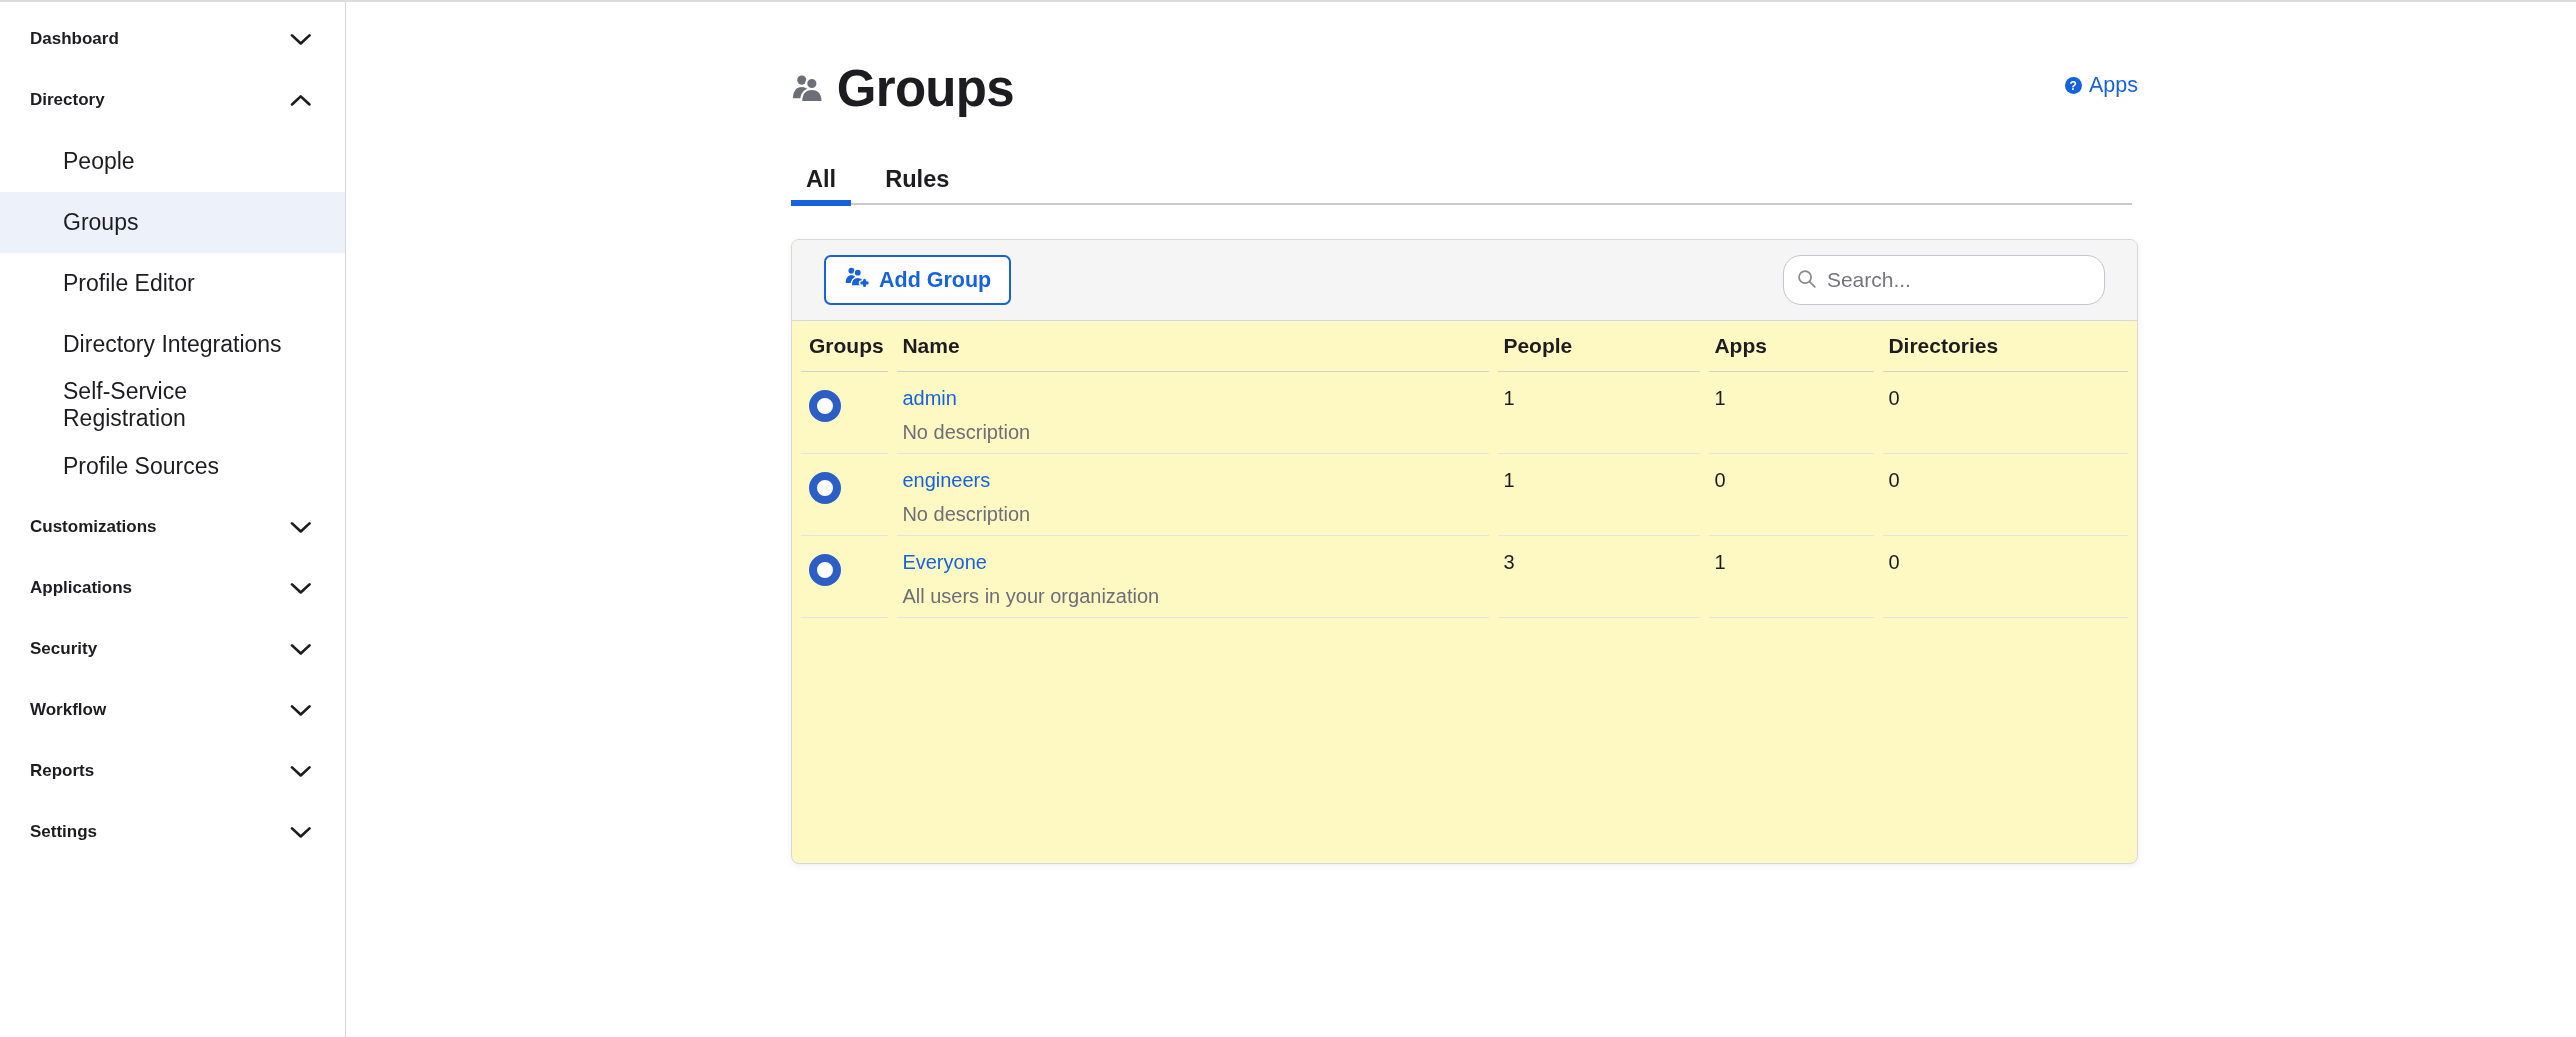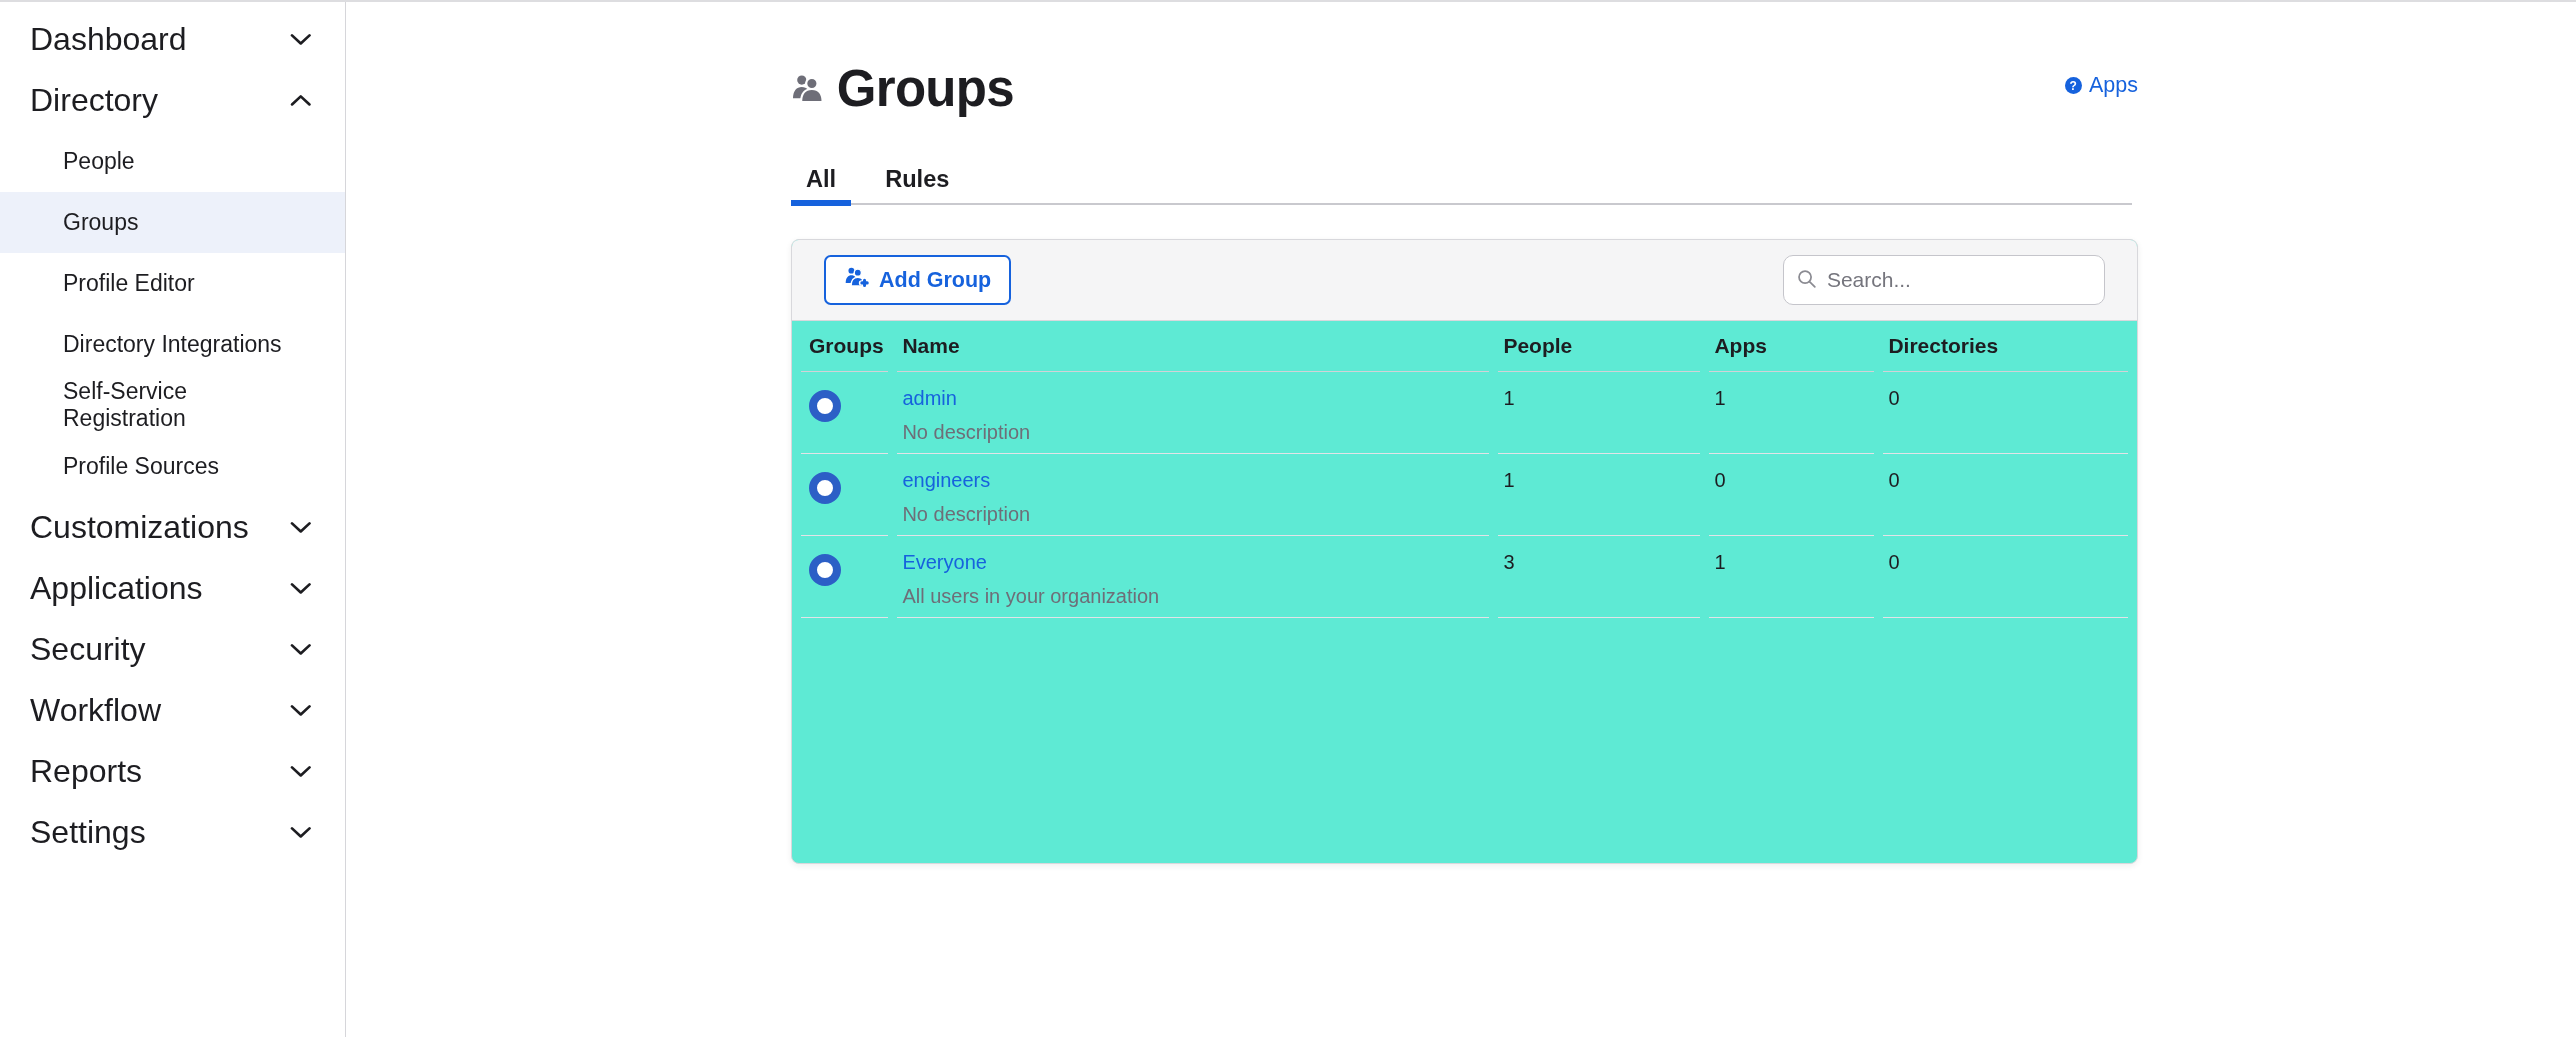--- a/index.html
+++ b/index.html
@@ -5,21 +5,21 @@
   * { margin:0; padding:0; box-sizing:border-box; }
   html,body { width:2576px; height:1038px; background:#fff; overflow:hidden;
     font-family:"Liberation Sans", sans-serif; color:#1d1d21; }
   .top-line { position:absolute; top:0; left:0; width:2576px; height:2px; background:#dddde0; z-index:20; }
 
   
   .sidebar { position:absolute; top:2px; left:0; bottom:0; width:346px;
     border-right:1.3px solid #d6d6da; background:#fff; padding-top:6.7px; }
   .sidebar ul { list-style:none; }
   .side-item { height:61px; display:flex; align-items:center; padding:0 34px 0 30px;
-    font-size:32px; font-weight:normal; color:#1d1d21; cursor:pointer; }
+    font-size:17px; font-weight:bold; color:#1d1d21; cursor:pointer; }
   .side-item.level-sub { padding-left:63px; font-weight:normal; font-size:23px; }
   .side-item.active { background:#edf1fa; }
   .chevron { margin-left:auto; display:flex; align-items:center; }
   .side-item.chevron-up .chevron svg { transform:rotate(180deg); }
 
   
   .page-title { position:absolute; left:791px; top:65px; height:46px;
     display:flex; align-items:center; gap:10.8px; }
   .page-title h1 { font-size:51px; font-weight:bold; letter-spacing:-0.7px; }
   .help-link { position:absolute; right:438px; top:73px; display:flex; align-items:center;
@@ -29,30 +29,30 @@
 
   
   .tabs { position:absolute; left:791px; top:160px; display:flex; gap:19px; z-index:2; }
   .tab { position:relative; height:38px; line-height:38px; padding:0 15px;
     font-size:23.6px; font-weight:bold; color:#1d1d21; cursor:pointer; }
   .tab.active::after { content:""; position:absolute; left:0; right:0; top:40px; height:6px; background:#1662dd; }
   .tab-divider { position:absolute; left:791px; top:203px; width:1341px; height:2px; background:#c9c9ce; z-index:1; }
 
   
   .card { position:absolute; left:791px; top:239px; width:1347px; height:625px;
-    border:1.3px solid #d8d8dc; border-radius:8px; background:#5eead4;
+    border:1.3px solid #d8d8dc; border-radius:8px; background:#fef9c3;
     box-shadow:0 2px 6.7px rgba(29,29,33,0.07); }
   .toolbar { height:81px; background:#f5f5f6; border-bottom:1.3px solid #d8d8dc;
     border-radius:6.7px 6.7px 0 0; display:flex; align-items:center;
     justify-content:space-between; padding:0 32px; }
   .btn-add { display:flex; align-items:center; gap:9.4px; height:50px; padding:0 18px;
     background:#fff; border:2px solid #1662dd; border-radius:6.7px; color:#1662dd;
     font-family:inherit; font-size:21.5px; font-weight:bold; cursor:pointer; }
   .search-box { display:flex; align-items:center; gap:9.4px; width:322px; height:50px;
-    background:#fff; border:1.3px solid #c5c5cb; border-radius:10px; padding:0 12px; }
+    background:#fff; border:1.3px solid #c5c5cb; border-radius:18px; padding:0 12px; }
   .search-box input { border:none; outline:none; flex:1; font-family:inherit;
     font-size:21px; color:#1d1d21; background:transparent; }
   .search-box input::placeholder { color:#75757d; }
 
   
   table.groups { width:100%; border-collapse:separate; border-spacing:9.4px 0; table-layout:fixed; }
   col.c-source { width:87px; } col.c-name { width:592px; } col.c-people { width:202px; }
   col.c-apps { width:165px; } col.c-dirs { width:auto; }
   th { height:51px; text-align:left; vertical-align:middle; font-size:21px; font-weight:bold;
     color:#1d1d21; border-bottom:1.3px solid #d2d2d6; padding-left:5.4px; }

